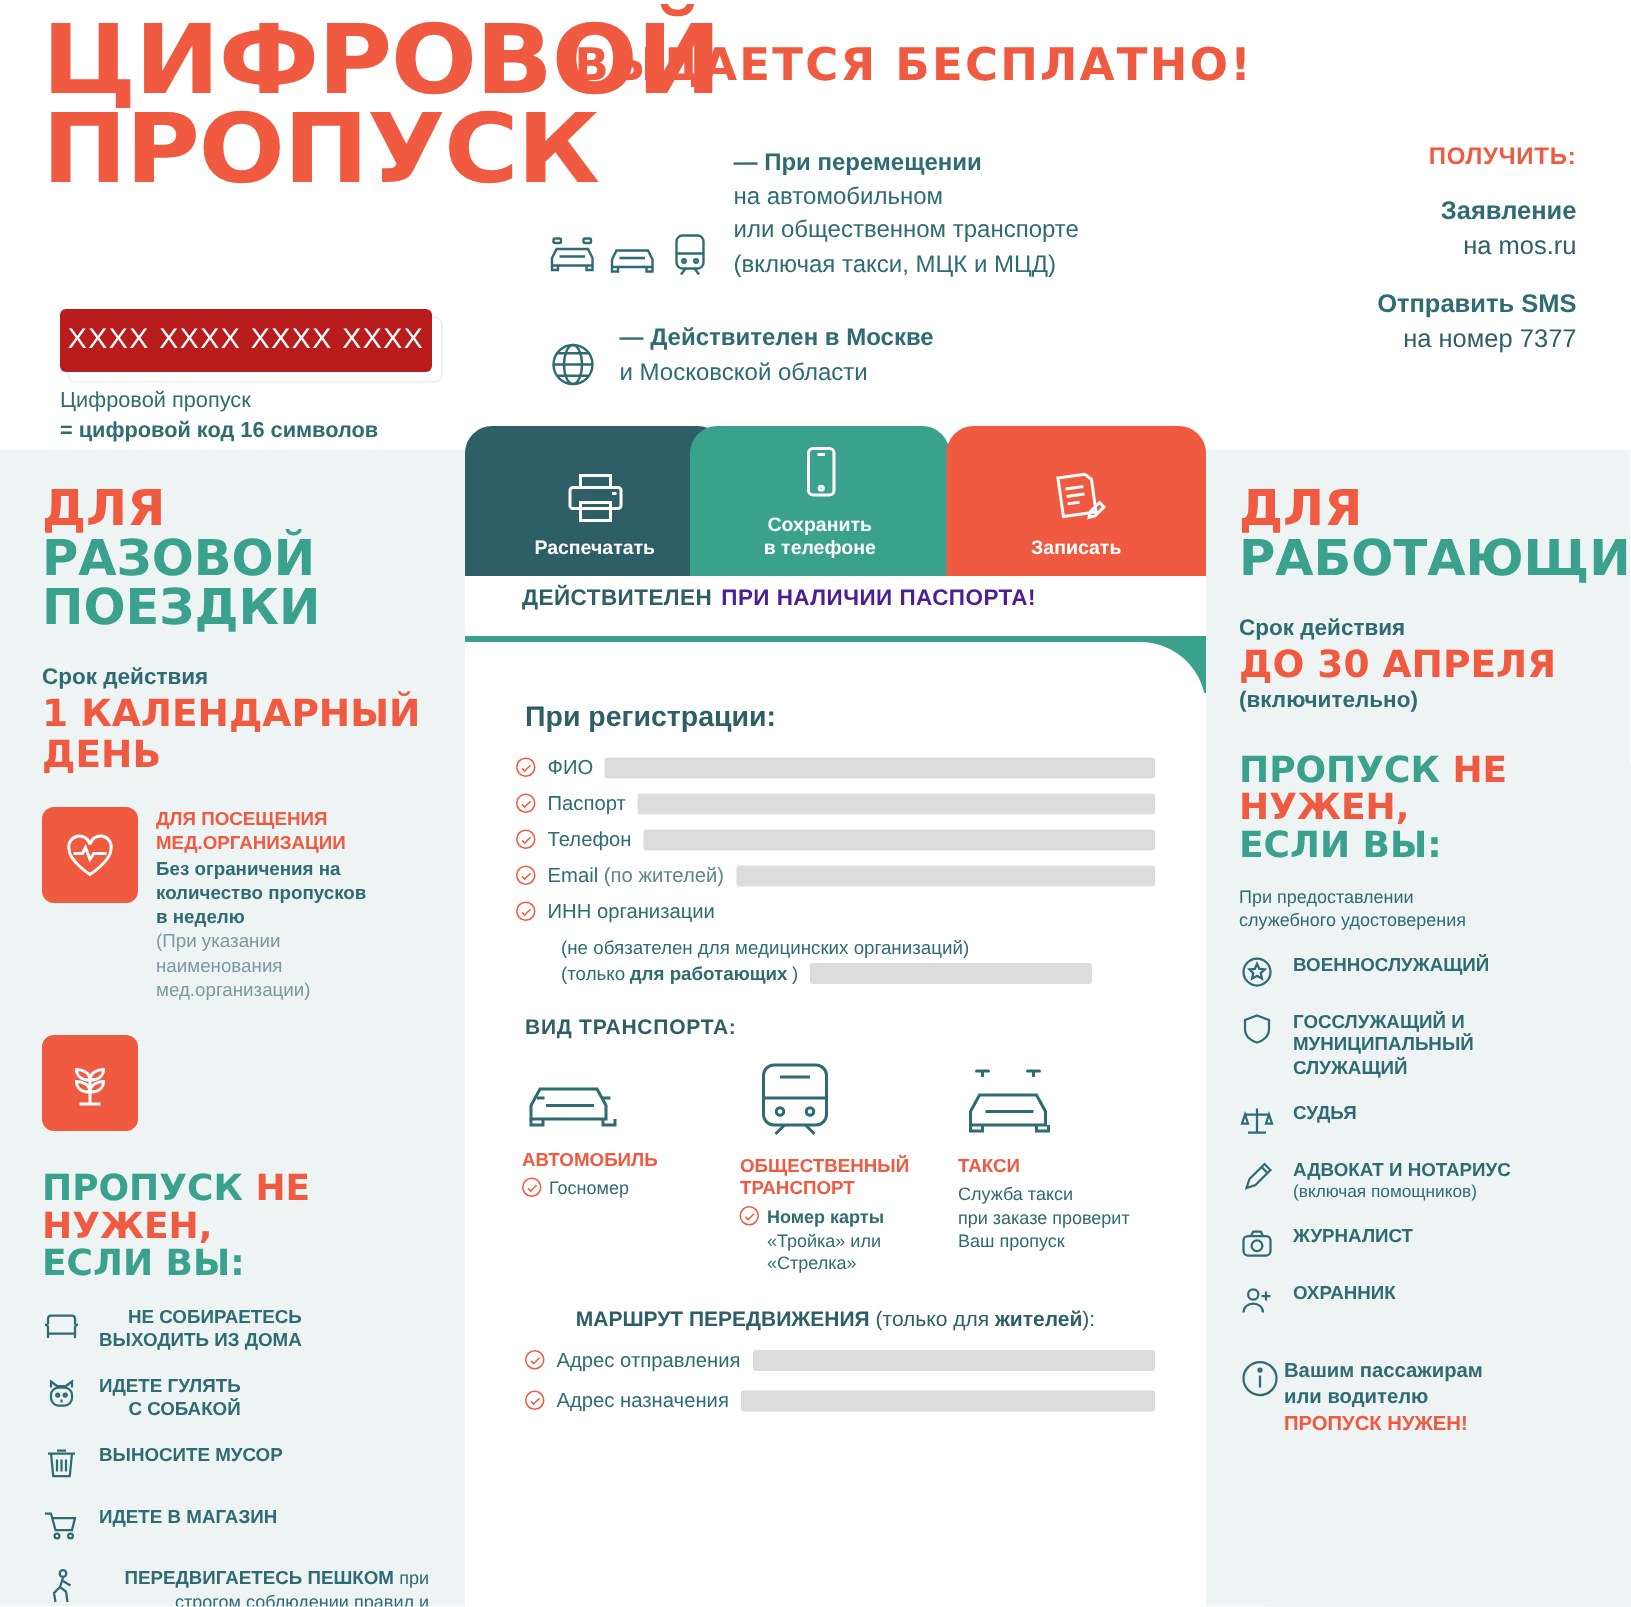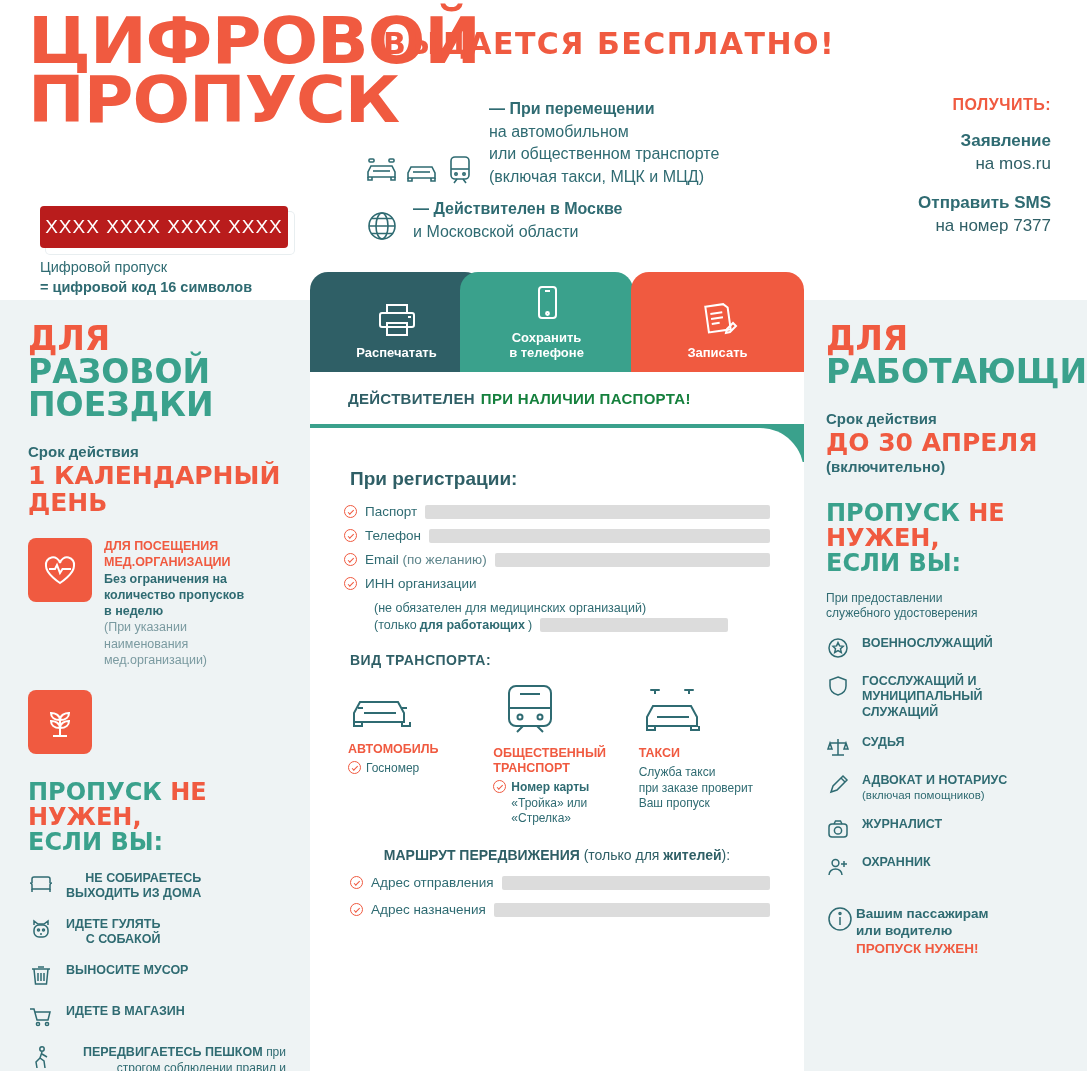--- a/index.html
+++ b/index.html
@@ -50,21 +50,21 @@
     position:absolute; left:383px; top:26px;
     font-family:"DejaVu Sans", sans-serif;
     font-weight:bold; font-size:30px; color:#f05a40;
     letter-spacing:1.5px;
   }
 
   .bullet { position:absolute; display:flex; gap:14px;align-items:flex-end; }
   .bullet .txt { font-size:16px; line-height:1.42; color:#2f6b72; }
   .bullet .txt b { font-weight:bold; }
   .b1 { left:365px; top:98px; }
-  .b2 { left:365px; top:198px; }
+  .b2 { left:365px; top:215px; }
 
   .icons-row { display:flex; gap:6px; align-items:center; }
 
   .right-col { position:absolute; right:36px; top:96px; text-align:right; }
   .right-col .ttl { color:#f05a40; font-weight:bold; font-size:16px; letter-spacing:0.5px; }
   .right-col .blk { margin-top:16px; font-size:17px; line-height:1.35; }
   .right-col .blk b { color:#2f6b72; font-weight:bold; }
   .right-col .blk .ln2 { font-weight:normal; }
 
   
@@ -114,41 +114,41 @@
   .note-box { display:flex; gap:2px; margin-top:26px; align-items:flex-start; }
   .note-box .t { font-size:13.5px; line-height:1.3; font-weight:bold; color:#2f6b72; }
   .note-box .t .red { color:#f05a40; }
 
   
   .center {
     position:absolute; left:310px; top:272px; width:494px; height:799px;
   }
   .tabs { position:absolute; left:0; top:0; height:100px; width:494px; }
   .tab {
-    position:absolute; top:0; height:100px; width:173px;
+    position:absolute; top:12px; height:100px; width:173px;
     display:flex; flex-direction:column; align-items:center; justify-content:flex-end;
     padding-bottom:11px; color:#fff; font-weight:bold; font-size:13px; text-align:center; line-height:1.15;
   }
   .tab.t1 { left:0;    background:#2f5f66; border-radius:18px 18px 0 0; z-index:1; }
   .tab.t2 { left:150px; background:#3aa18c; border-radius:18px 18px 0 0; z-index:2; }
   .tab.t3 { left:321px; background:#f05a40; border-radius:18px 18px 0 0; z-index:3; }
   .tab .ic { margin-bottom:7px; }
 
   .card-body {
     position:absolute; left:0; top:100px; width:494px; height:514px;
     background:#ffffff;
   }
   .valid-strip {
     position:absolute; left:0; top:0; width:494px; height:52px;
     background:#ffffff;
     display:flex; align-items:center; padding-left:38px;
     font-weight:bold; font-size:15px; letter-spacing:0.3px;
   }
   .valid-strip .p1 { color:#2f5f66; }
-  .valid-strip .p2 { color:#15803d; margin-left:6px; }
+  .valid-strip .p2 { color:#4c1d95; margin-left:6px; }
   .green-arc {
     position:absolute; left:0; top:46px; width:494px; height:44px;
     background:#3aa18c;
     border-radius:0 0 0 0;
   }
   .green-arc:after{
     content:""; position:absolute; left:0; top:10px; width:494px; height:44px;
     background:#ffffff; border-radius:0 60px 0 0;
   }
 
@@ -571,38 +571,43 @@
       <div class="green-arc"></div>
 
       <div class="valid-strip">
         <span class="p1">ДЕЙСТВИТЕЛЕН</span>
         <span class="p2">ПРИ НАЛИЧИИ ПАСПОРТА!</span>
       </div>
 
       <div class="form">
         <h3>При регистрации:</h3>
 
+        <div class="frow">
+          <span class="check"></span>
+          <span class="lab">ФИО</span>
+          <span class="bar"></span>
+        </div>
 
         <div class="frow">
           <span class="check"></span>
           <span class="lab">Паспорт</span>
           <span class="bar"></span>
         </div>
 
         <div class="frow">
           <span class="check"></span>
           <span class="lab">Телефон</span>
           <span class="bar"></span>
         </div>
 
         <div class="frow">
           <span class="check"></span>
           <span class="lab">
             <span>Email</span>
-            <span class="mut">(по желанию)</span>
+            <span class="mut">(по жителей)</span>
           </span>
           <span class="bar"></span>
         </div>
 
         <div class="frow">
           <span class="check"></span>
           <span class="lab">ИНН организации</span>
         </div>
         <div class="hint">(не обязателен для медицинских организаций)</div>
         <div class="frow" style="margin-left:30px;margin-top:2px;">

